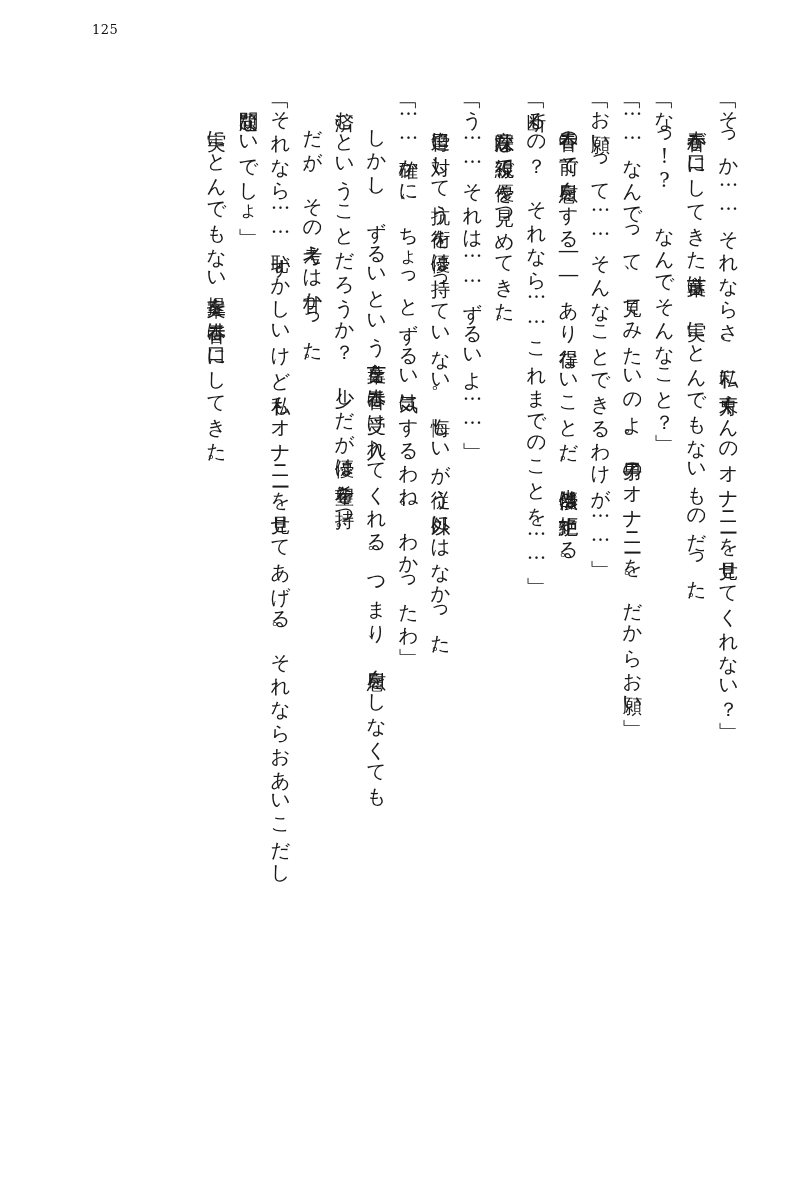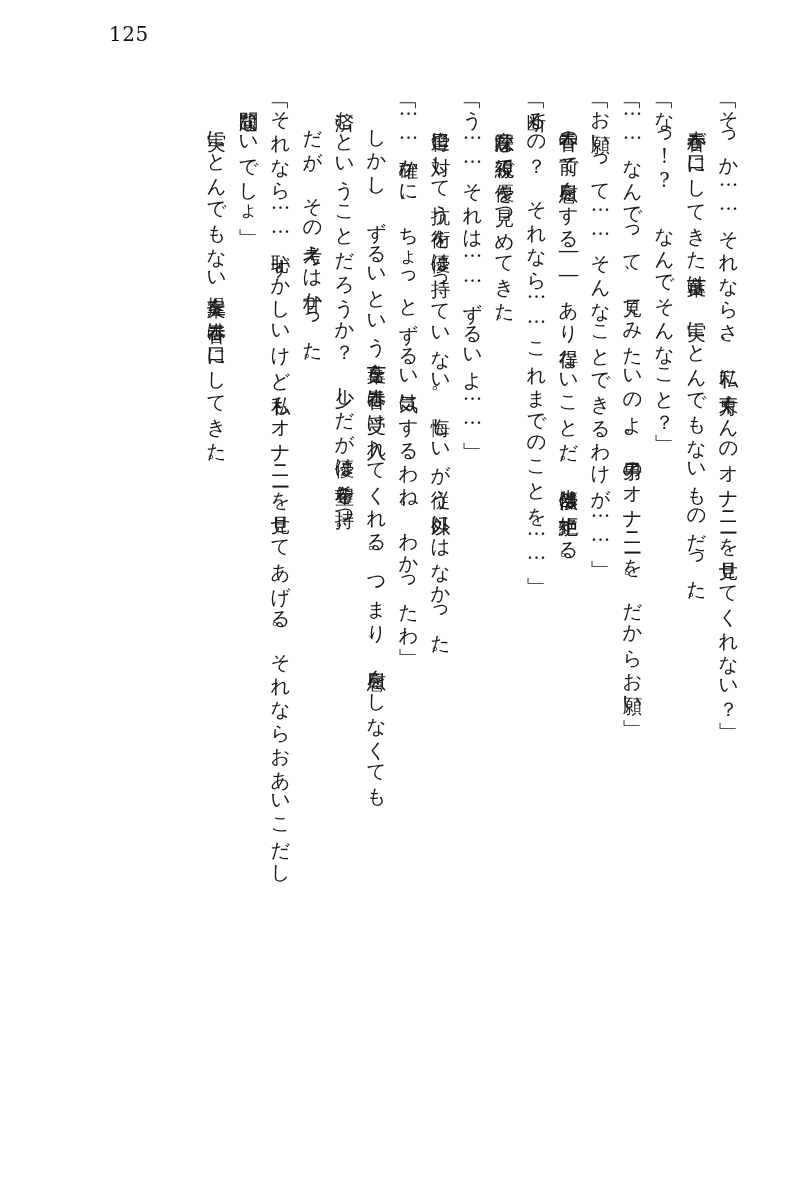--- a/index.html
+++ b/index.html
@@ -18,25 +18,24 @@
     position: relative;
     width: 792px;
     height: 1200px;
     background: #ffffff;
     box-sizing: border-box;
   }
   .page-number {
     position: absolute;
     top: 22px;
     left: 92px;
-    font-size: 20px;
+    font-size: 13px;
     letter-spacing: 0.5px;
     font-family: "DejaVu Serif", "Liberation Serif", serif;
     color: #111111;
-    margin-left: 17px;
   }
   .text-body {
     position: absolute;
     top: 96px;
     left: 44px;
     right: 48px;
     height: 1050px;
     writing-mode: vertical-rl;
     text-orientation: upright;
     direction: ltr;

